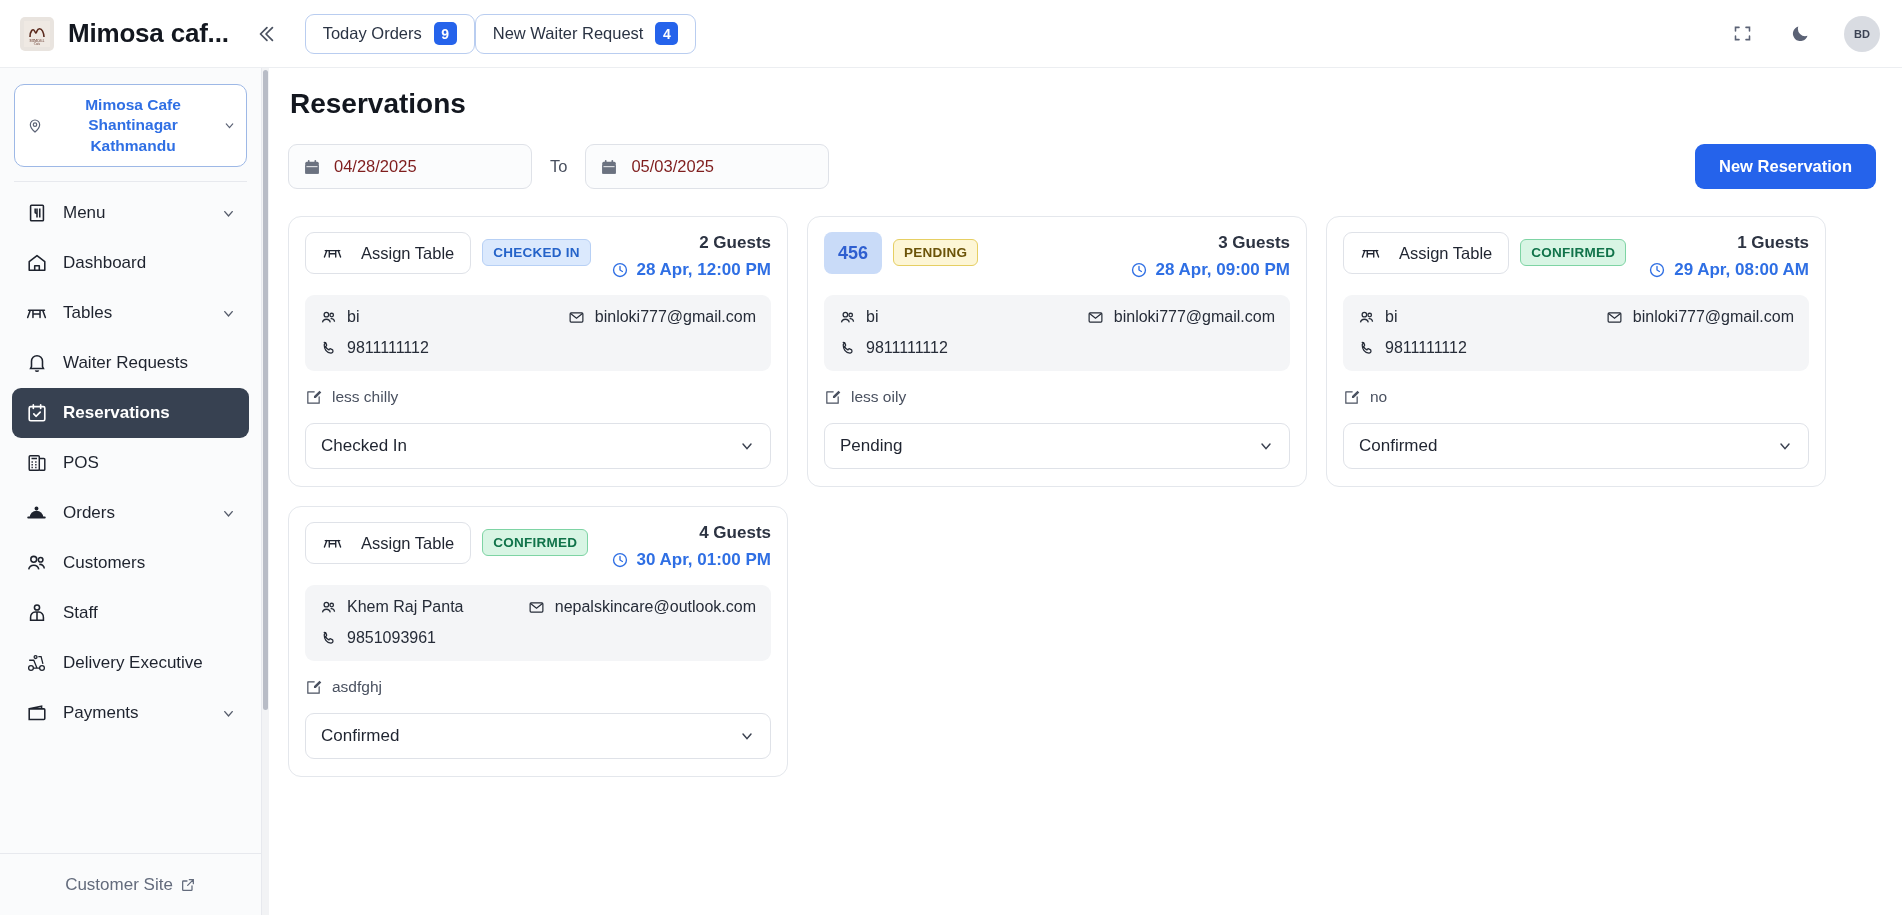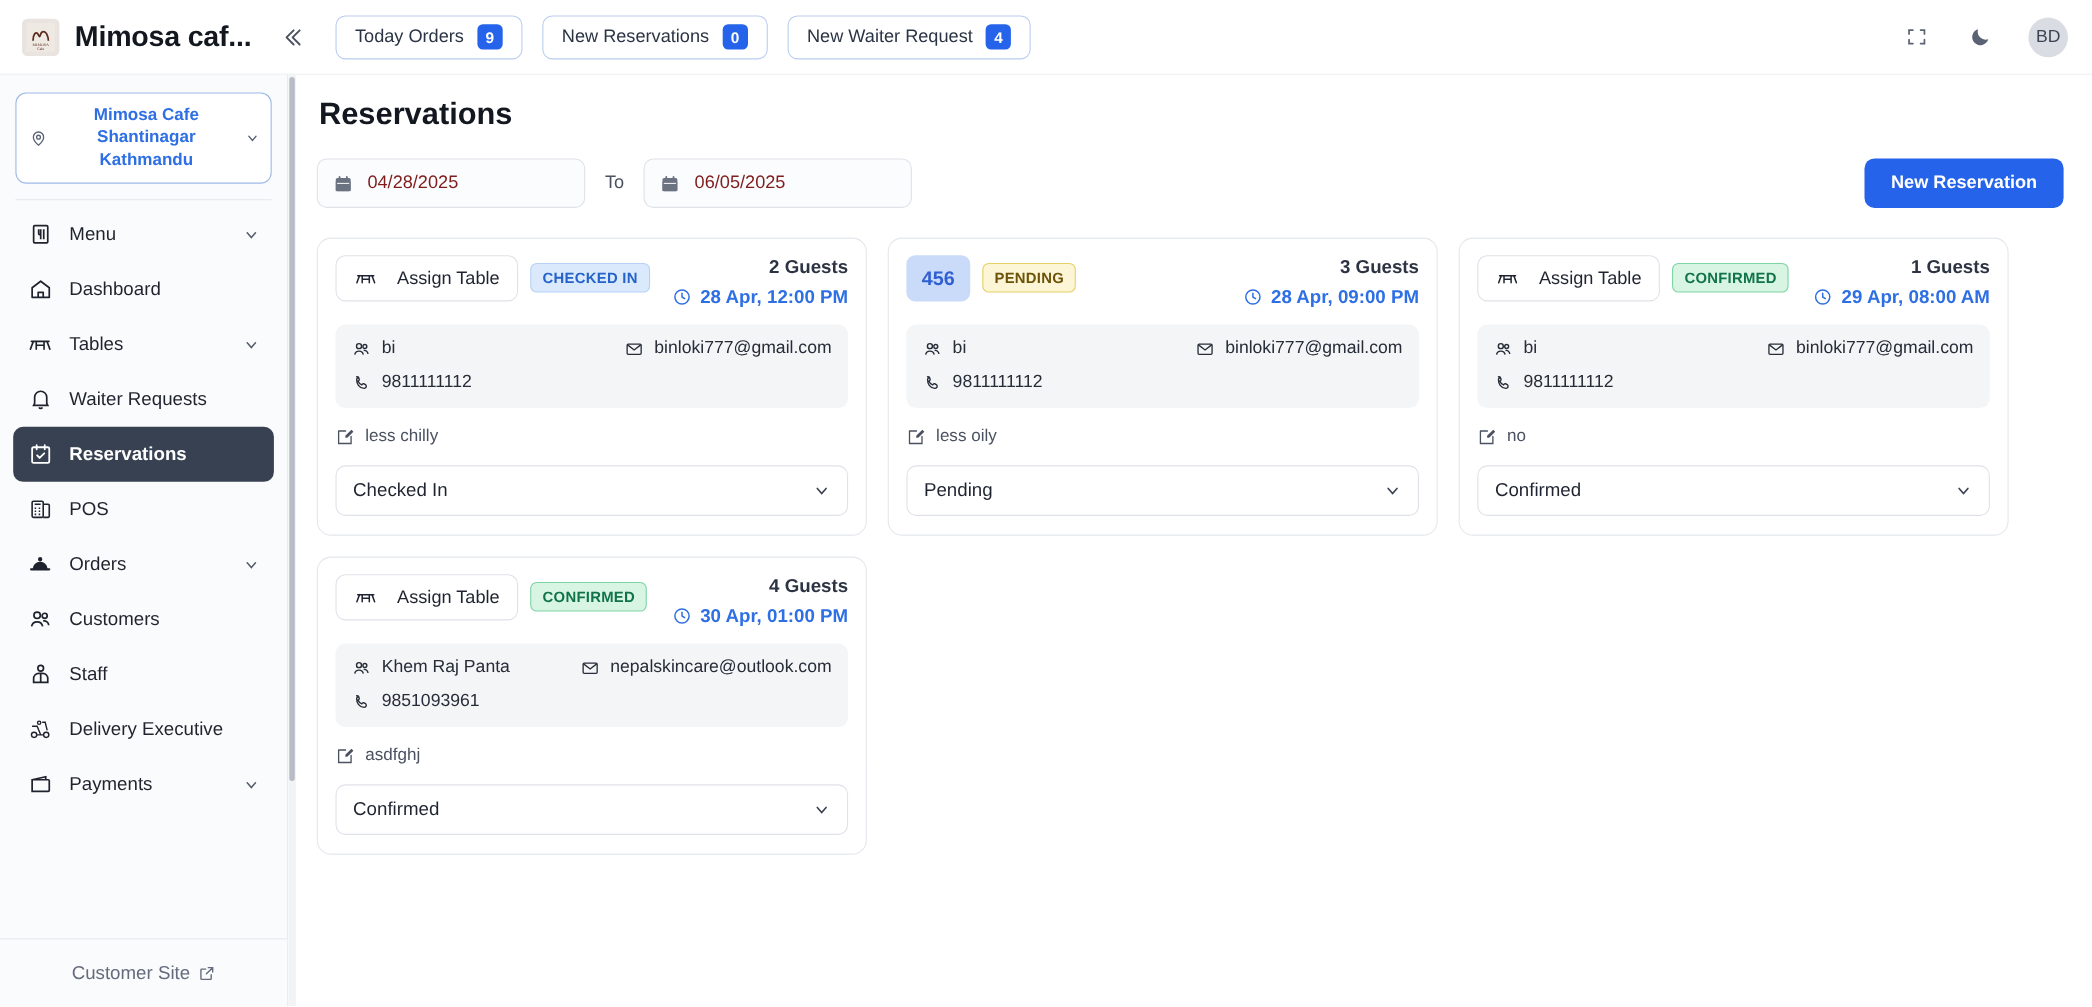--- a/index.html
+++ b/index.html
@@ -29,21 +29,21 @@
   .brand-title {
     font-size: 26px; font-weight: 600; color: #13171f;
     margin-left: 14px; white-space: nowrap;
     letter-spacing: -0.2px;
   }
   .collapse-btn {
     margin-left: 22px; width: 30px; height: 30px;
     display: flex; align-items: center; justify-content: center;
     color: #4a5160; font-size: 21px; cursor: pointer;
   }
-  .pill-group { display: flex; align-items: flex-end; gap: 18px; margin-left: 24px; }
+  .pill-group { display: flex; align-items: flex-end; margin-left: 24px; }
   .pill {
     display: flex; align-items: center; gap: 12px;
     height: 40px; padding: 0 17px;
     border: 1px solid #b9cdf0; border-radius: 9px;
     background: #fff; cursor: pointer;
     font-size: 16.5px; color: #2b3444; white-space: nowrap;
   }
   .pill-badge {
     min-width: 23px; height: 23px; padding: 0 6px;
     border-radius: 5px; background: #2563eb; color: #fff;
@@ -51,21 +51,21 @@
     display: flex; align-items: center; justify-content: center;
   }
   .topbar-spacer { flex: 1 1 auto; }
   .top-icon {
     width: 36px; height: 36px; display: flex; align-items: center; justify-content: center;
     color: #5b6275; cursor: pointer; margin-left: 22px;
   }
   .avatar {
     width: 36px; height: 36px; border-radius: 50%;
     background: #d9dce2; color: #3c4354;
-    font-size: 16px; font-weight: 400;
+    font-size: 11px; font-weight: 700;
     display: flex; align-items: center; justify-content: center;
     margin-left: 26px; cursor: pointer;
   }
 
   
   .body { flex: 1 1 auto; display: flex; min-height: 0; }
 
   
   .sidebar {
     width: 262px; flex: 0 0 262px;
@@ -208,24 +208,20 @@
       <svg width="22" height="22" viewBox="0 0 24 24" fill="none" stroke="#4a5160" stroke-width="1.9" stroke-linecap="round" stroke-linejoin="round">
         <polyline points="13,5 6,12 13,19"></polyline>
           <polyline points="19,5 12,12 19,19"></polyline>
       </svg>
     </div>
 
     <div class="pill-group">
       <div class="pill">
         <span>Today Orders</span>
         <span class="pill-badge">9</span>
-      </div>
-      <div class="pill">
-        <span>New Reservations</span>
-        <span class="pill-badge">0</span>
       </div>
       <div class="pill">
         <span>New Waiter Request</span>
         <span class="pill-badge">4</span>
       </div>
     </div>
 
     <div class="topbar-spacer"></div>
 
     <div class="top-icon">
@@ -443,21 +439,21 @@
         <div class="date-box">
           <span>
             <svg width="18" height="18" viewBox="0 0 24 24" fill="#6b7280">
                 <rect x="3" y="5" width="18" height="16" rx="2"></rect>
                 <rect x="3" y="9.5" width="18" height="11.5" fill="#6b7280"></rect>
                 <rect x="6.5" y="2.8" width="2.2" height="4" rx="1" fill="#6b7280"></rect>
                 <rect x="15.3" y="2.8" width="2.2" height="4" rx="1" fill="#6b7280"></rect>
                 <rect x="4.6" y="11" width="14.8" height="1.2" fill="#ffffff"></rect>
               </svg>
           </span>
-          <span>06/05/2025</span>
+          <span>05/03/2025</span>
         </div>
 
         <div class="filters-spacer"></div>
 
         <button class="primary-btn">New Reservation</button>
       </div>
 
       <div class="grid">
 
         <div class="card">

